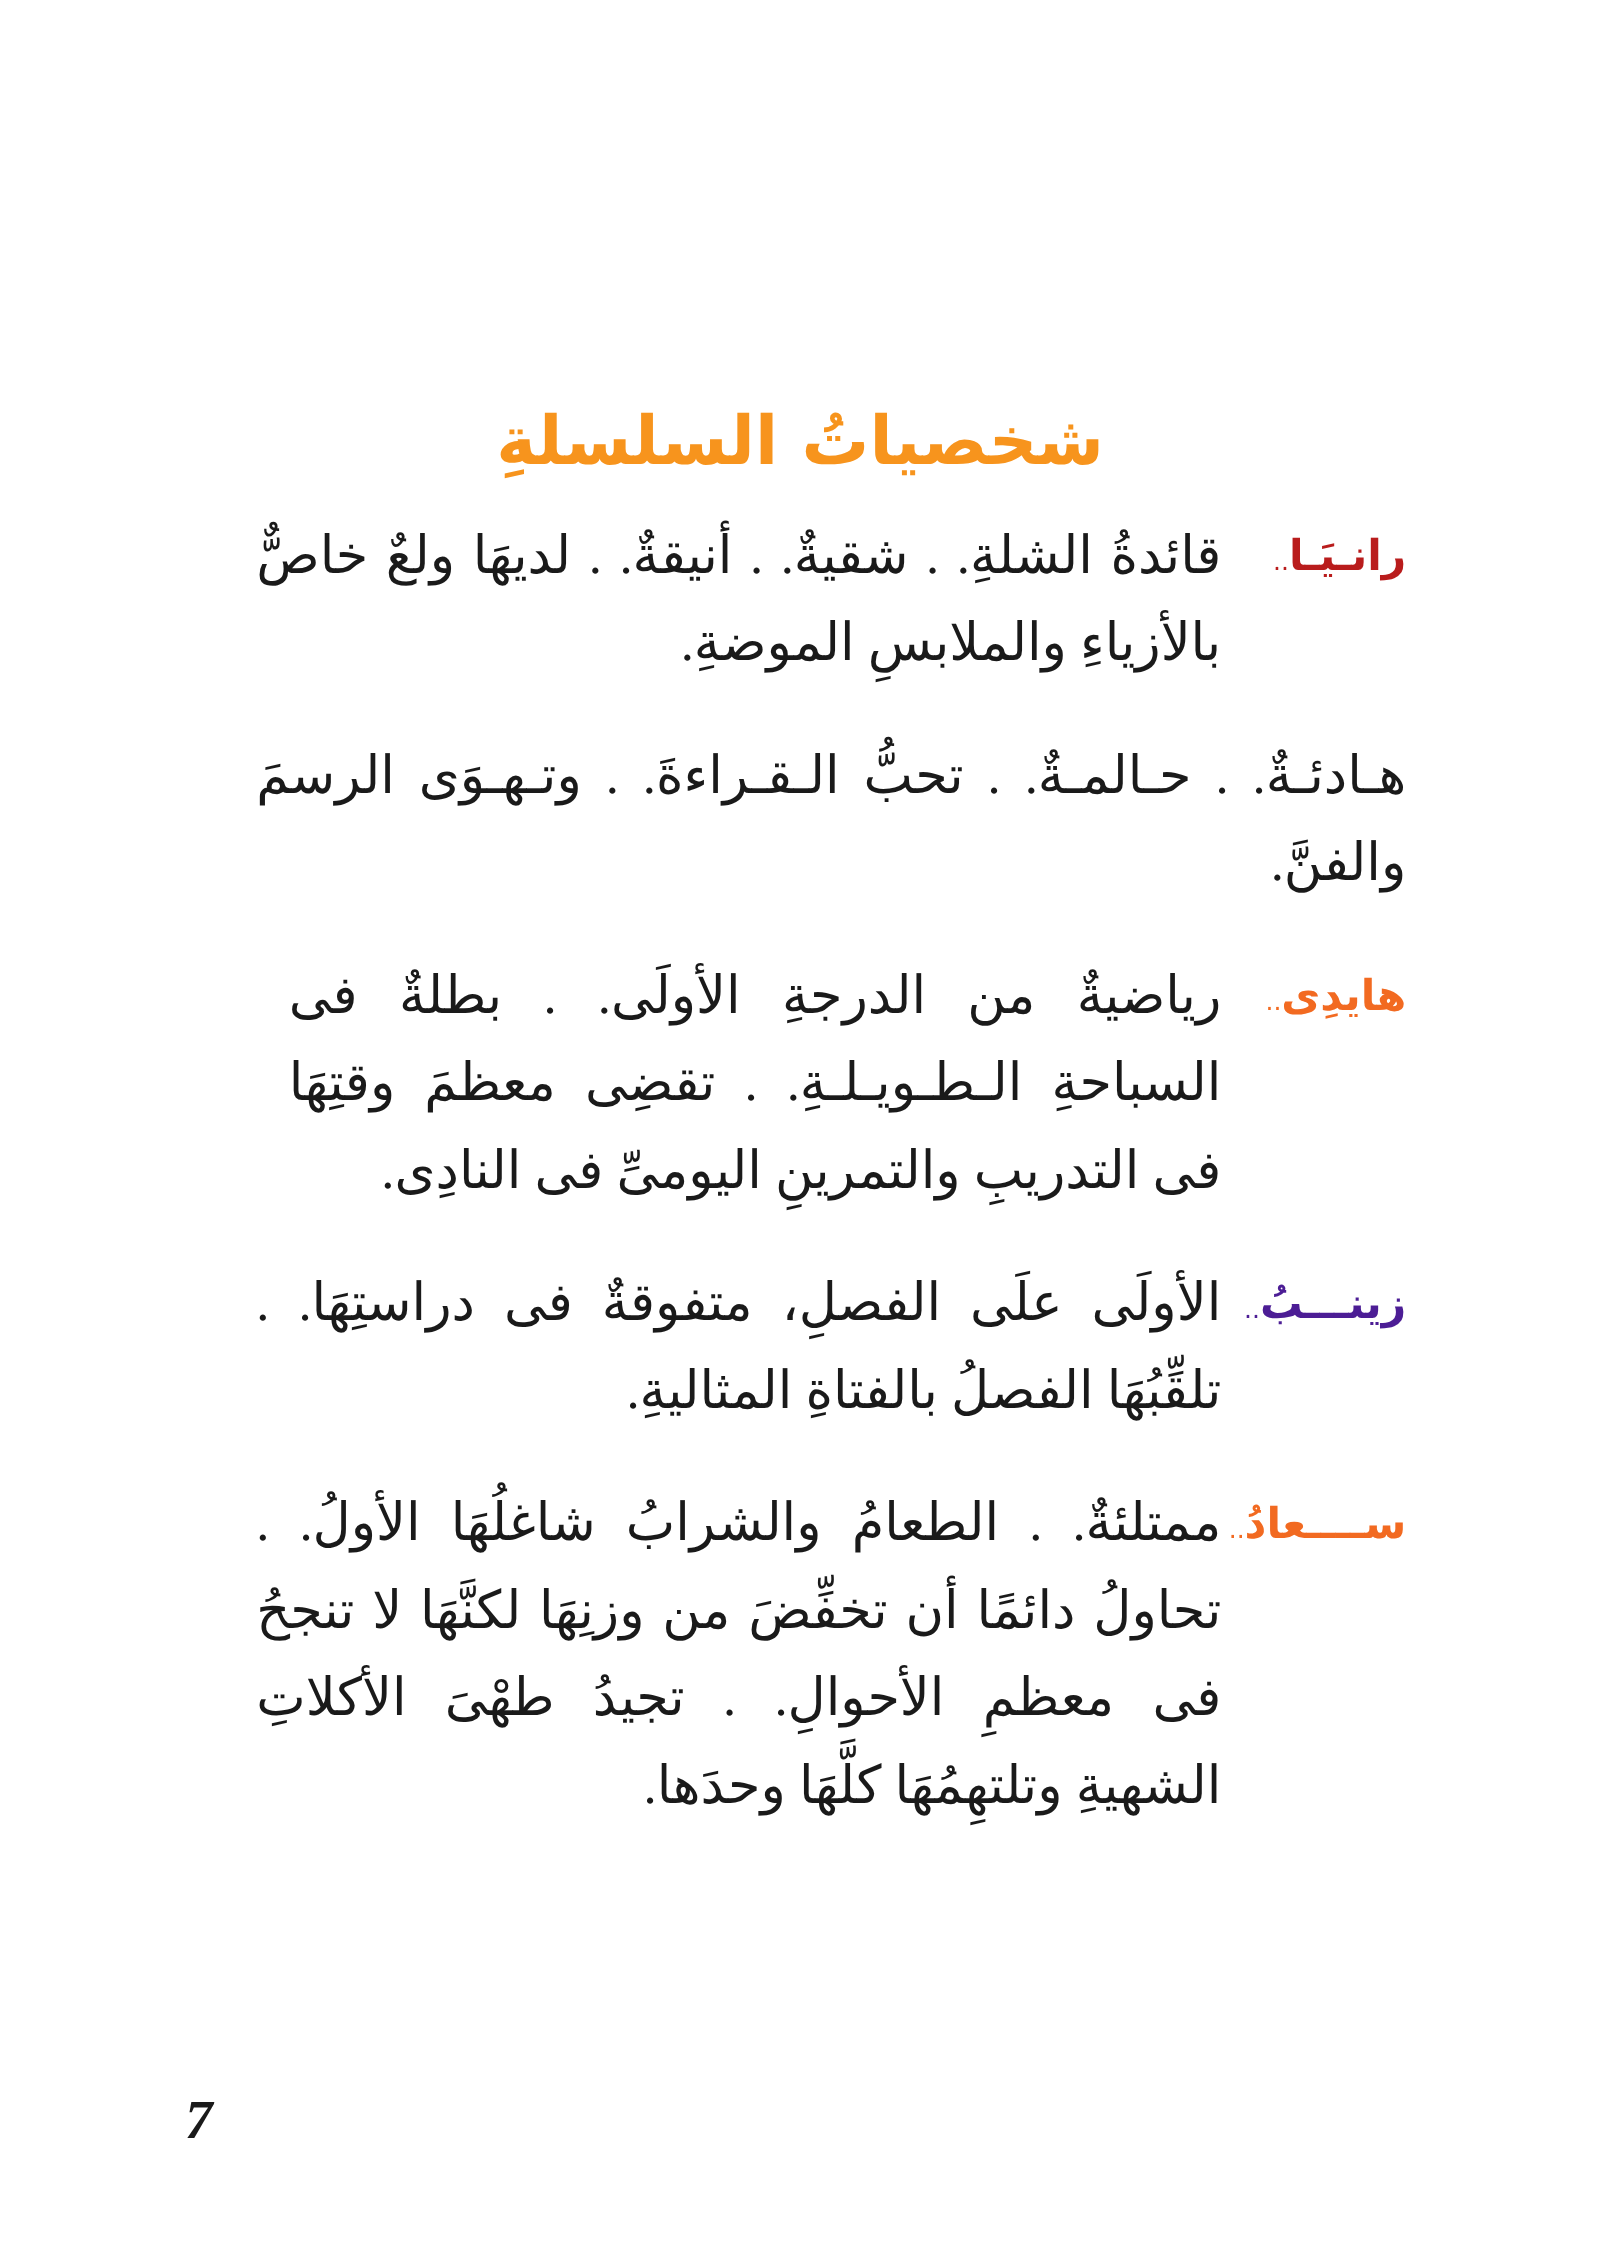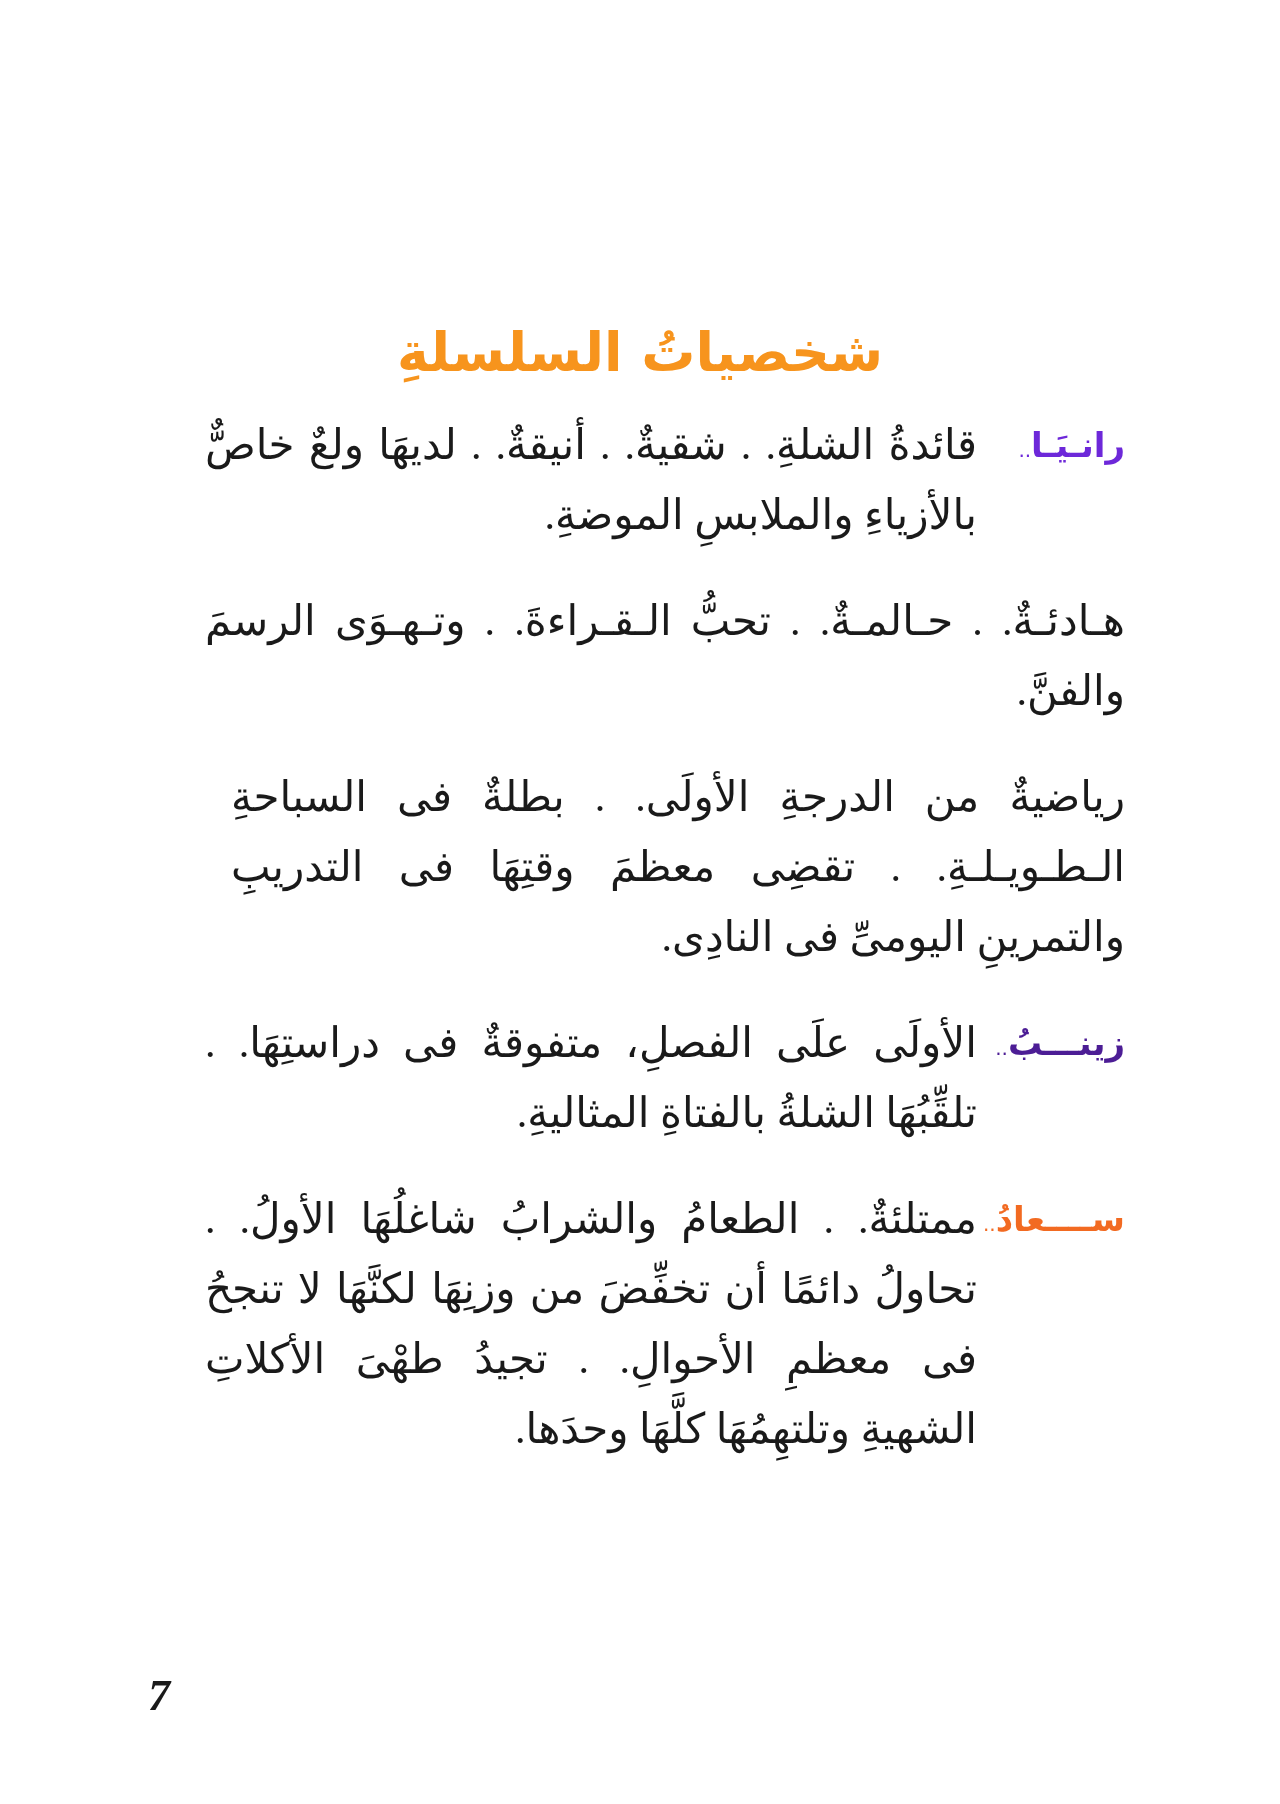--- a/index.html
+++ b/index.html
@@ -71,39 +71,42 @@
     color: #1a1a1a;
   }
 </style>
 </head>
 <body>
 
 <h1 class="page-title" style="color: rgb(247, 148, 29);">شخصياتُ السلسلةِ</h1>
 
 <div class="entries">
   <div class="entry">
-    <div class="entry-name" style="color: #6d28d9;">
+    <div class="entry-name" style="color: #b91c1c;">
       <span>رانـيَـا</span><span class="dots">..</span>
     </div>
     <div class="entry-text" style="color: rgb(26, 26, 26);">قائدةُ الشلةِ. . شقيةٌ. . أنيقةٌ. . لديهَا ولعٌ خاصٌّ بالأزياءِ والملابسِ الموضةِ.</div>
   </div>
 
   <div class="entry">
     <div class="entry-text" style="color: rgb(26, 26, 26);">هـادئـةٌ. . حـالمـةٌ. . تحبُّ الـقـراءةَ. . وتـهـوَى الرسمَ والفنَّ.</div>
   </div>
 
   <div class="entry">
+    <div class="entry-name" style="color: rgb(242, 106, 33);">
+      <span>هايدِى</span><span class="dots">..</span>
+    </div>
     <div class="entry-text" style="color: rgb(26, 26, 26); margin-left: 26px;">رياضيةٌ من الدرجةِ الأولَى. . بطلةٌ فى السباحةِ الـطـويـلـةِ. . تقضِى معظمَ وقتِهَا فى التدريبِ والتمرينِ اليومىِّ فى النادِى.</div>
   </div>
 
   <div class="entry">
     <div class="entry-name" style="color: #4c1d95;">
       <span>زينـــبُ</span><span class="dots">..</span>
     </div>
-    <div class="entry-text" style="color: rgb(26, 26, 26);">الأولَى علَى الفصلِ، متفوقةٌ فى دراستِهَا. . تلقِّبُهَا الشلةُ بالفتاةِ المثاليةِ.</div>
+    <div class="entry-text" style="color: rgb(26, 26, 26);">الأولَى علَى الفصلِ، متفوقةٌ فى دراستِهَا. . تلقِّبُهَا الفصلُ بالفتاةِ المثاليةِ.</div>
   </div>
 
   <div class="entry">
     <div class="entry-name" style="color: rgb(242, 106, 33);">
       <span>ســــعادُ</span><span class="dots">..</span>
     </div>
     <div class="entry-text" style="color: rgb(26, 26, 26);">ممتلئةٌ. . الطعامُ والشرابُ شاغلُهَا الأولُ. . تحاولُ دائمًا أن تخفِّضَ من وزنِهَا لكنَّهَا لا تنجحُ فى معظمِ الأحوالِ. . تجيدُ طهْىَ الأكلاتِ الشهيةِ وتلتهِمُهَا كلَّهَا وحدَها.</div>
   </div>
 </div>
 

